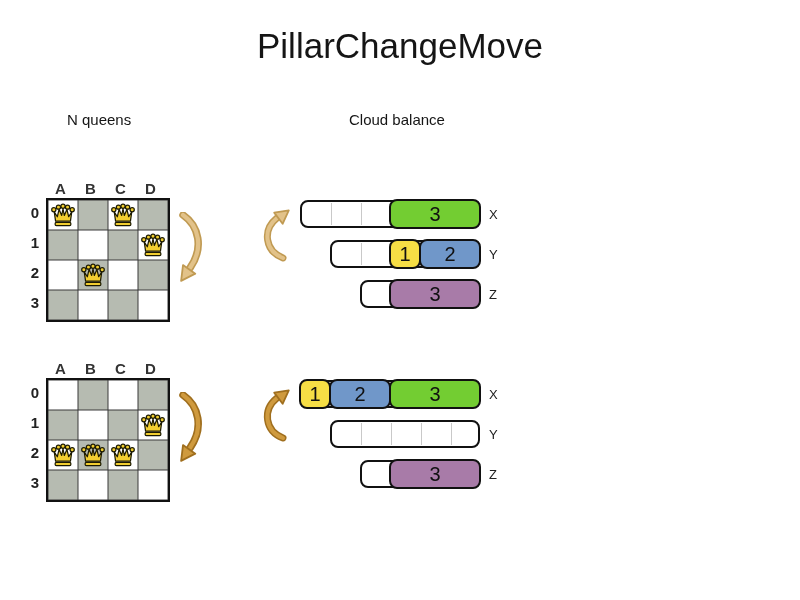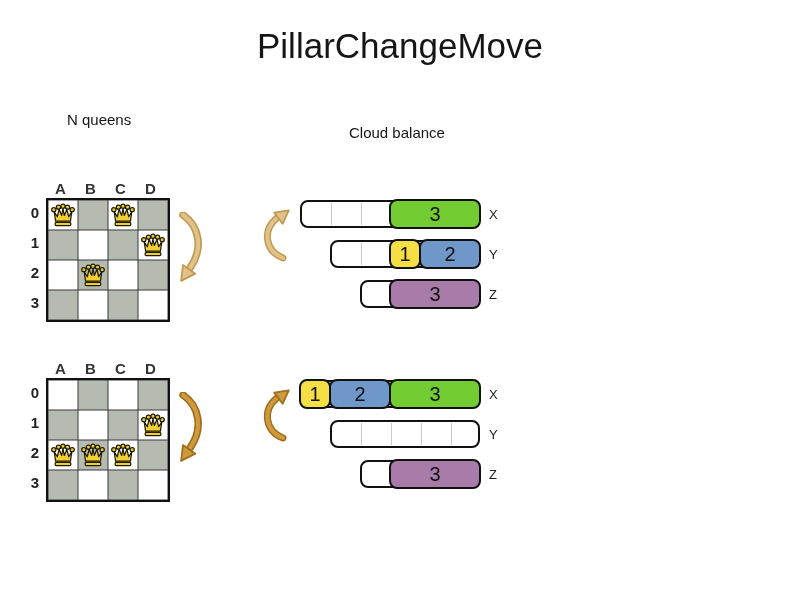--- a/index.html
+++ b/index.html
@@ -4,21 +4,21 @@
 <style>
   html,body{margin:0;padding:0;background:#fff;}
   .canvas{position:relative;width:737px;height:600px;background:#ffffff;overflow:hidden;
           font-family:"Liberation Sans", sans-serif;color:#111;}
   .title{position:absolute;top:26px;left:0;width:800px;text-align:center;
          font-size:35px;color:#151515;}
   .subtitle{position:absolute;top:69px;left:0;width:800px;text-align:center;
             font-size:13.5px;color:#151515;}
   .section-label{position:absolute;font-size:15px;color:#151515;}
   .section-label.nqueens{left:67px;top:111px;}
-  .section-label.cloud{left:349px;top:111px;margin-top:13px;}
+  .section-label.cloud{left:349px;top:111px;}
   .panel,.layer{position:absolute;left:0;top:0;width:800px;height:600px;pointer-events:none;}
   .col-label{position:absolute;width:30px;text-align:center;font-size:15px;
              font-weight:bold;color:#333;letter-spacing:1px;}
   .row-label{position:absolute;width:16px;text-align:center;font-size:15px;
              font-weight:bold;color:#222;}
   .board{position:absolute;width:120px;height:120px;border:2px solid #111;background:#fff;}
   .cell{position:absolute;width:30px;height:30px;box-shadow:inset 0 0 0 0.5px #3a3a3a;}
   .queen{position:absolute;width:28px;height:28px;}
   .bar{position:absolute;height:28px;background:#fff;border:2px solid #111;
        border-radius:8px;box-sizing:border-box;}

